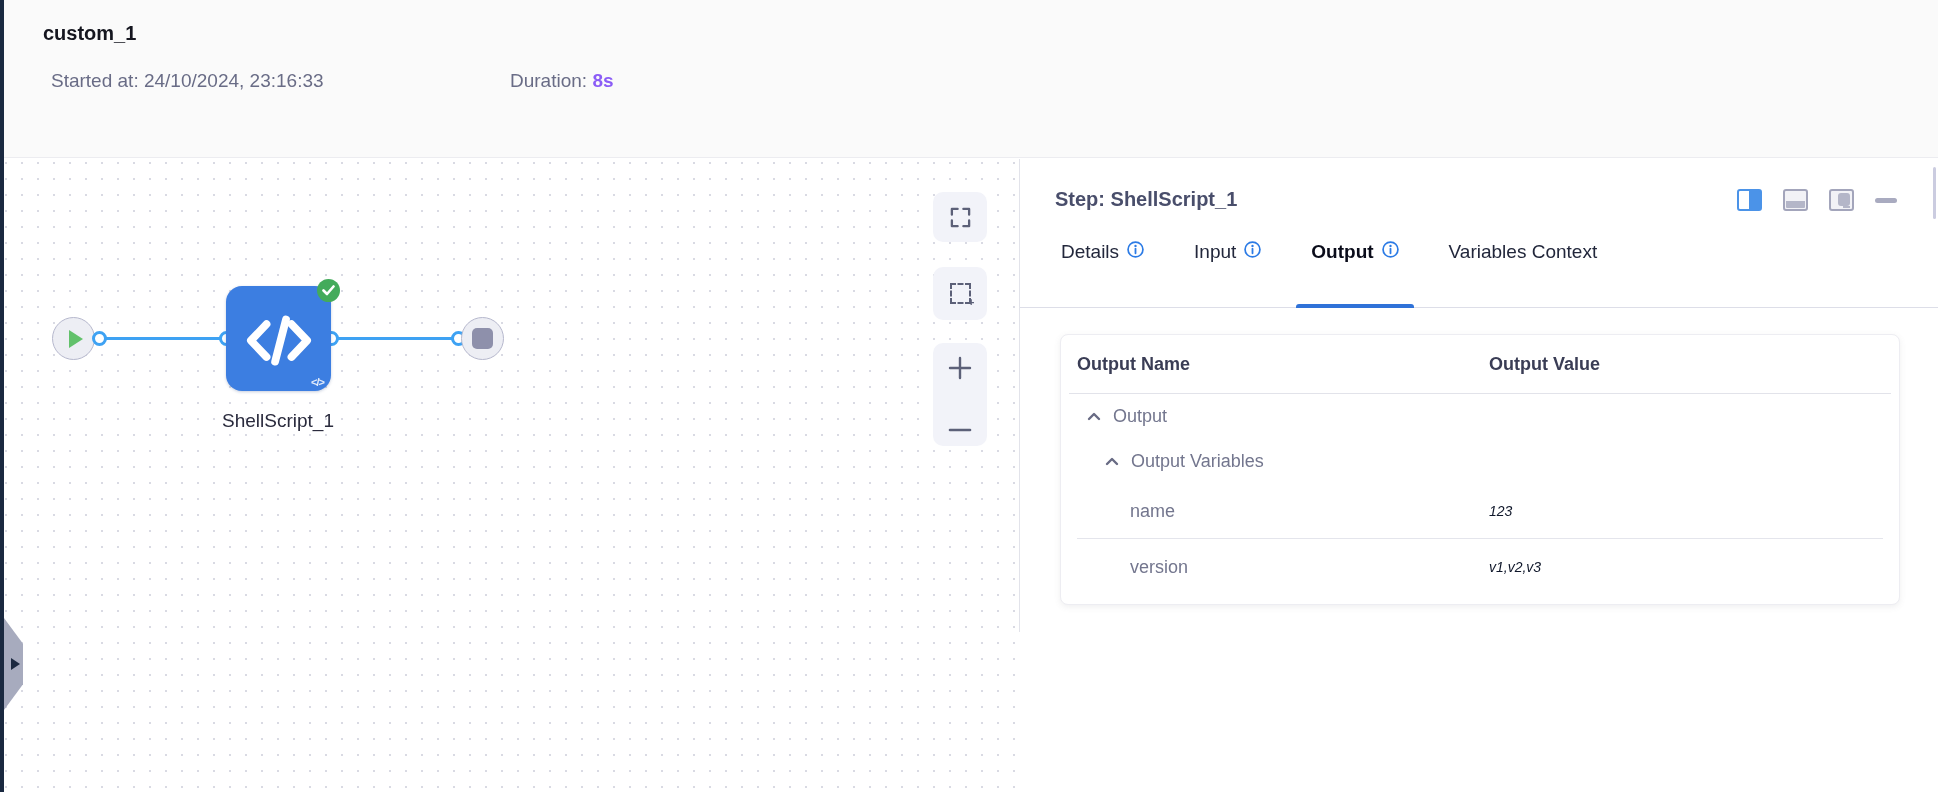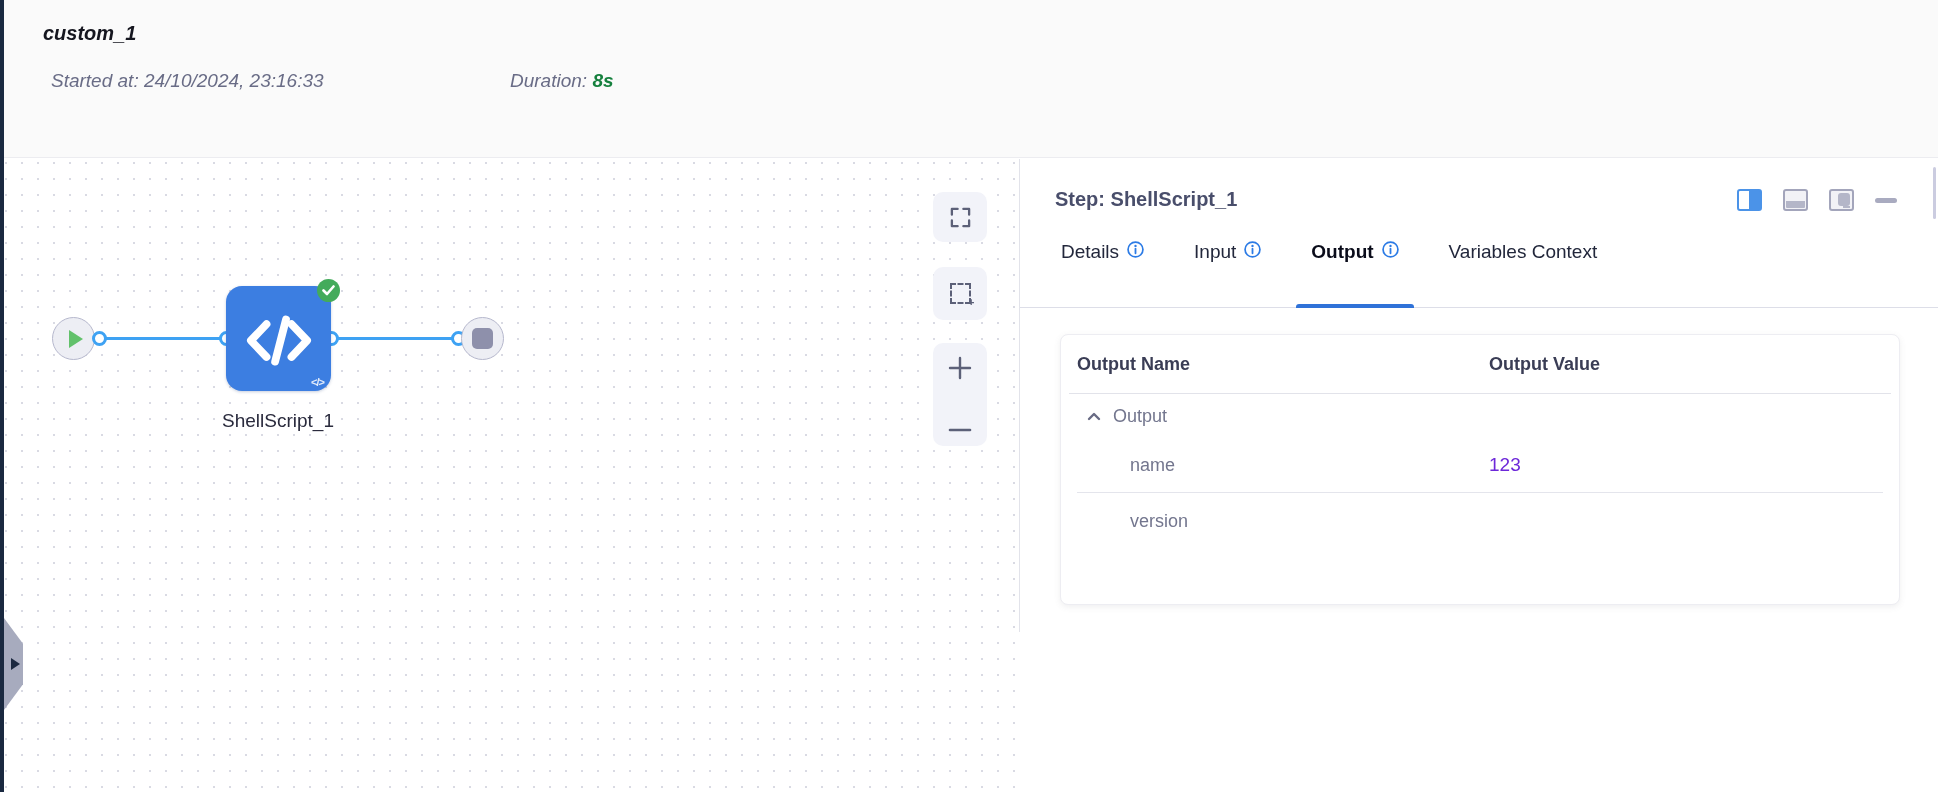--- a/index.html
+++ b/index.html
@@ -6,25 +6,25 @@
   html,body { width:1938px; height:792px; overflow:hidden; }
   body { font-family:"Liberation Sans", sans-serif; background:#ffffff; position:relative; color:#1b1c2e; }
 
   
   .edge-strip { position:absolute; left:0; top:0; width:4px; height:792px; background:#1a2940; z-index:30; }
   .drawer-handle { position:absolute; left:4px; top:618px; width:19px; height:92px; background:#a7abbe;
     clip-path:polygon(0 0, 100% 28%, 100% 72%, 0 100%); z-index:31; display:flex; align-items:center; justify-content:center; cursor:pointer; }
   .drawer-handle svg { margin-left:2px; }
 
   
-  .topbar { position:absolute; left:4px; top:0; width:1934px; height:158px; background:#fafafa; border-bottom:1px solid #ececf0;font-style:italic; }
+  .topbar { position:absolute; left:4px; top:0; width:1934px; height:158px; background:#fafafa; border-bottom:1px solid #ececf0; }
   .run-title { position:absolute; left:39px; top:22px; font-size:20px; font-weight:700; color:#15161f; }
   .meta-started { position:absolute; left:39px; top:70px; font-size:19px; color:#696c86;margin-left:8px; }
   .meta-duration { position:absolute; left:506px; top:70px; font-size:19px; color:#696c86; }
-  .meta-duration b { color:#15803d; font-weight:700; }
+  .meta-duration b { color:#8b5cf6; font-weight:700; }
 
   
   .canvas { position:absolute; left:4px; top:159px; width:1015px; height:633px; background:#ffffff;
     background-image:radial-gradient(#d9dae3 1.3px, transparent 1.4px); background-size:16px 16px; background-position:10px 12px; }
 
   .edge-line { position:absolute; height:3px; background:#3ea2f3; top:178px; }
   .conn-dot { position:absolute; width:15px; height:15px; border-radius:50%; background:#ffffff; border:3px solid #3ea2f3; top:172px; }
 
   .start-node, .end-node { position:absolute; width:43px; height:43px; border-radius:50%; background:#edeef4; border:1px solid #b6b8cd;
     display:flex; align-items:center; justify-content:center; top:158px; cursor:pointer; }
@@ -73,21 +73,21 @@
 
   
   .card { position:absolute; left:40px; top:175px; width:840px; height:271px; background:#ffffff; border:1px solid #ededf2; border-radius:8px;
     box-shadow:0 2px 6px rgba(96,97,112,0.10); overflow:hidden; }
   .thead { display:grid; grid-template-columns:412px 1fr; align-items:center; height:58px; padding:0 16px;
     font-size:18px; font-weight:700; color:#3a3d55; }
   .thead-sep { height:1px; background:#e2e3ea; margin:0 8px; }
   .trow { display:grid; grid-template-columns:412px 1fr; align-items:center; padding:0 16px; }
   .trow .namecell { display:flex; align-items:center; gap:12px; font-size:18px; color:#73768e; }
   .trow .chev { display:flex; cursor:pointer; }
-  .trow .valcell { font-size:19px; color:#6d28d9; }
+  .trow .valcell { font-size:14px; color:#0f172a;font-style:italic; }
   .row-sep { height:1px; background:#e4e5ec; margin:0 16px; }
 </style>
 </head>
 <body>
 
 <div class="edge-strip"></div>
 
 <div class="drawer-handle">
   <svg width="12" height="14" viewBox="0 0 12 14">
     <polygon points="2,1 11,7 2,13" fill="#1c2940"></polygon>
@@ -235,30 +235,42 @@
       <span class="chev">
         <svg width="14" height="9" viewBox="0 0 14 9">
           <polyline points="2,7 7,2 12,7" fill="none" stroke="#686b84" stroke-width="2.4" stroke-linecap="round" stroke-linejoin="round"></polyline>
         </svg>
       </span>
       <span class="rlabel">Output</span>
     </div>
     <div class="valcell"></div>
   </div>
 
+  <div class="trow" style="height: 46px;">
+    <div class="namecell" style="padding-left: 28px;">
+      <span class="chev">
+        <svg width="14" height="9" viewBox="0 0 14 9">
+          <polyline points="2,7 7,2 12,7" fill="none" stroke="#686b84" stroke-width="2.4" stroke-linecap="round" stroke-linejoin="round"></polyline>
+        </svg>
+      </span>
+      <span class="rlabel">Output Variables</span>
+    </div>
+    <div class="valcell"></div>
+  </div>
 
   <div class="trow" style="height: 54px;">
     <div class="namecell" style="padding-left: 53px;">
 
       <span class="rlabel">name</span>
     </div>
     <div class="valcell">123</div>
   </div>
 <div class="row-sep"></div>
   <div class="trow" style="height: 56px;">
     <div class="namecell" style="padding-left: 53px;">
 
       <span class="rlabel">version</span>
     </div>
+    <div class="valcell">v1,v2,v3</div>
   </div>
 </div>
   </div>
 </div>
 
 </body></html>

